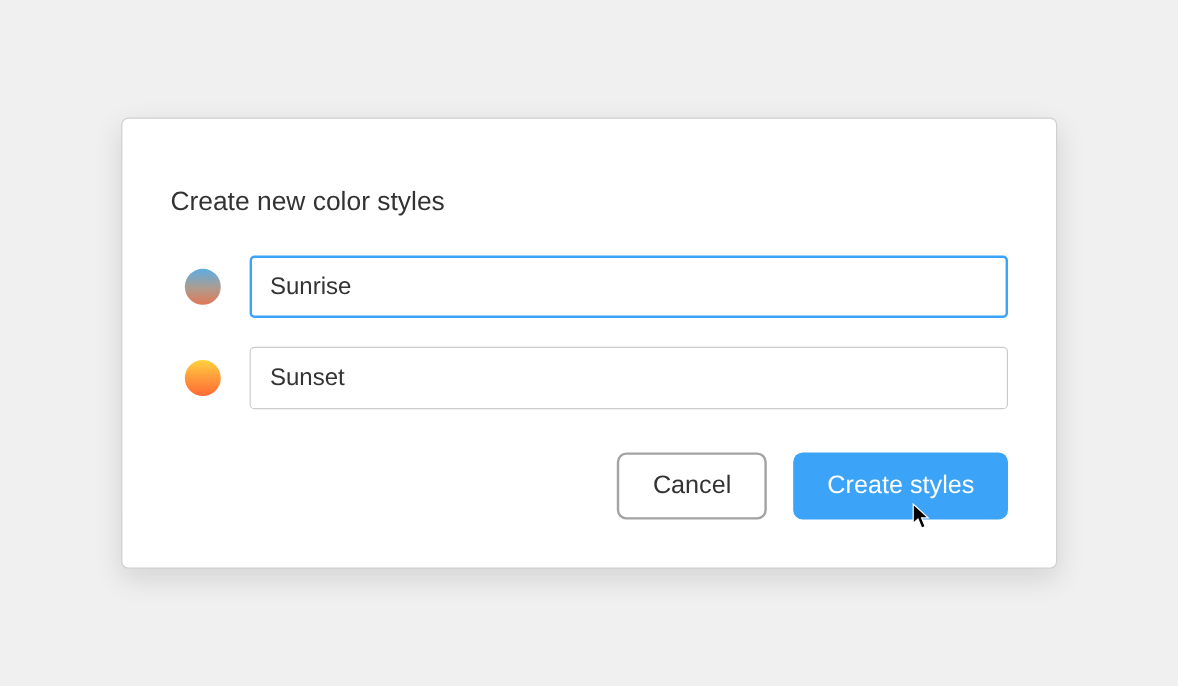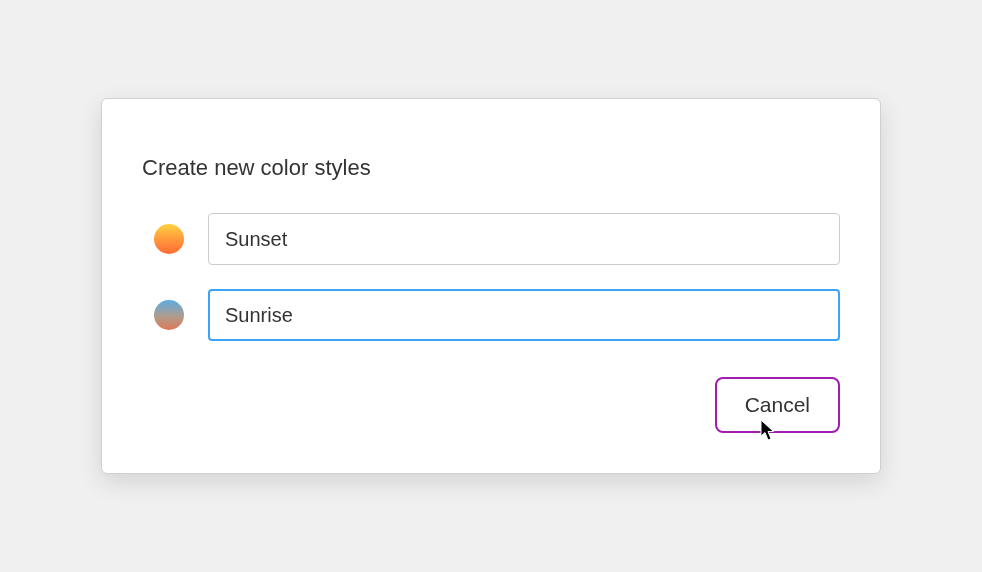--- a/index.html
+++ b/index.html
@@ -79,21 +79,21 @@
       font-size: 21px;
       border-radius: 8px;
       cursor: pointer;
       display: inline-flex;
       align-items: center;
       justify-content: center;
     }
     .btn-cancel {
       background: #ffffff;
       color: #333333;
-      border: 2px solid #a21caf;
+      border: 2px solid #a3a3a3;
       font-weight: 400;
     }
     .btn-create {
       background: #3ba3f8;
       color: #ffffff;
       border: none;
       font-weight: 400;
     }
     .cursor {
       position: absolute;
@@ -105,29 +105,30 @@
       top: 419px;
     }
   </style>
 </head>
 <body>
 
 <div class="dialog">
   <h2 class="dialog-title">Create new color styles</h2>
 
   <div class="style-row">
+    <div class="swatch swatch-sunrise"></div>
+    <input class="name-input focused" type="text" value="Sunrise" style="">
+  </div>
+
+  <div class="style-row">
     <div class="swatch swatch-sunset"></div>
     <input class="name-input" type="text" value="Sunset" style="">
   </div>
 
-  <div class="style-row">
-    <div class="swatch swatch-sunrise"></div>
-    <input class="name-input focused" type="text" value="Sunrise" style="">
-  </div>
-
   <div class="button-row">
     <button class="btn btn-cancel">Cancel</button>
+    <button class="btn btn-create">Create styles</button>
   </div>
 </div>
 
 <svg class="cursor" viewBox="0 0 18 24">
   <path d="M 1 1 L 1 17 L 5 13.5 L 8 21 L 11 19.8 L 8 12.5 L 13.5 12.5 Z" fill="#000000" stroke="#ffffff" stroke-width="1"></path>
 </svg>
 
 </body></html>

